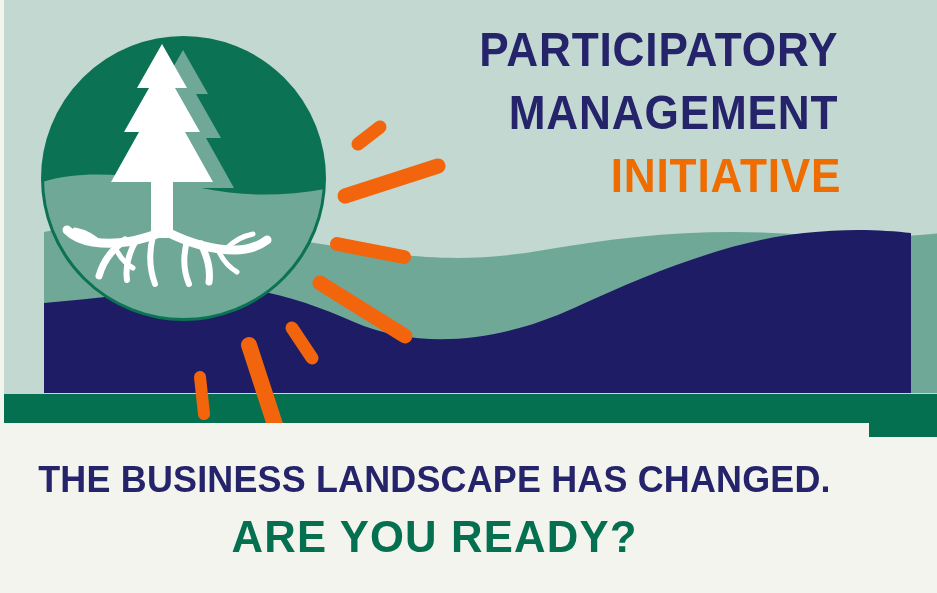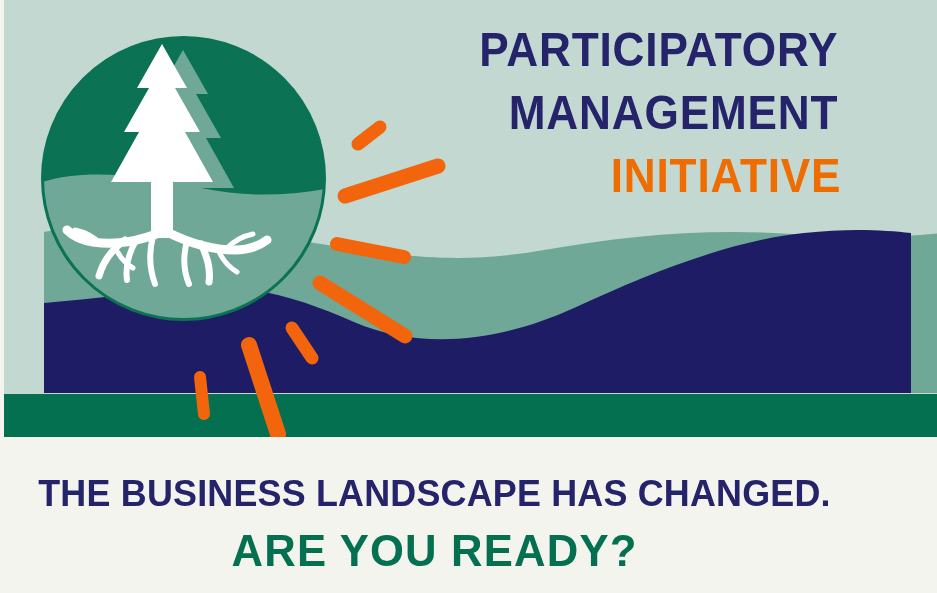--- a/index.html
+++ b/index.html
@@ -32,21 +32,21 @@
     letter-spacing:0.9px;
     white-space:nowrap;
     transform:scaleX(0.92);
     transform-origin:100% 50%;
   }
   .t-1{color:#25246B;}
   .t-2{color:#25246B;margin-top:16px;}
   .t-3{color:#EF6C00;margin-top:16px;margin-right:-3px;}
 
   
-  .footer{position:absolute;left:0;top:437px;width:869px;height:156px;background:#F4F4EF;}
+  .footer{position:absolute;left:0;top:423px;width:869px;height:156px;background:#F4F4EF;}
   .f-line1{
     position:absolute;left:0;right:0;top:36px;text-align:center;
     color:#25246B;font-weight:700;font-size:37px;letter-spacing:0.2px;
     white-space:nowrap;transform:scaleX(0.97);
   }
   .f-line2{
     position:absolute;left:0;right:0;top:88px;text-align:center;
     color:#047050;font-weight:700;font-size:45px;letter-spacing:1.2px;
     white-space:nowrap;transform:scaleX(0.97);
   }

